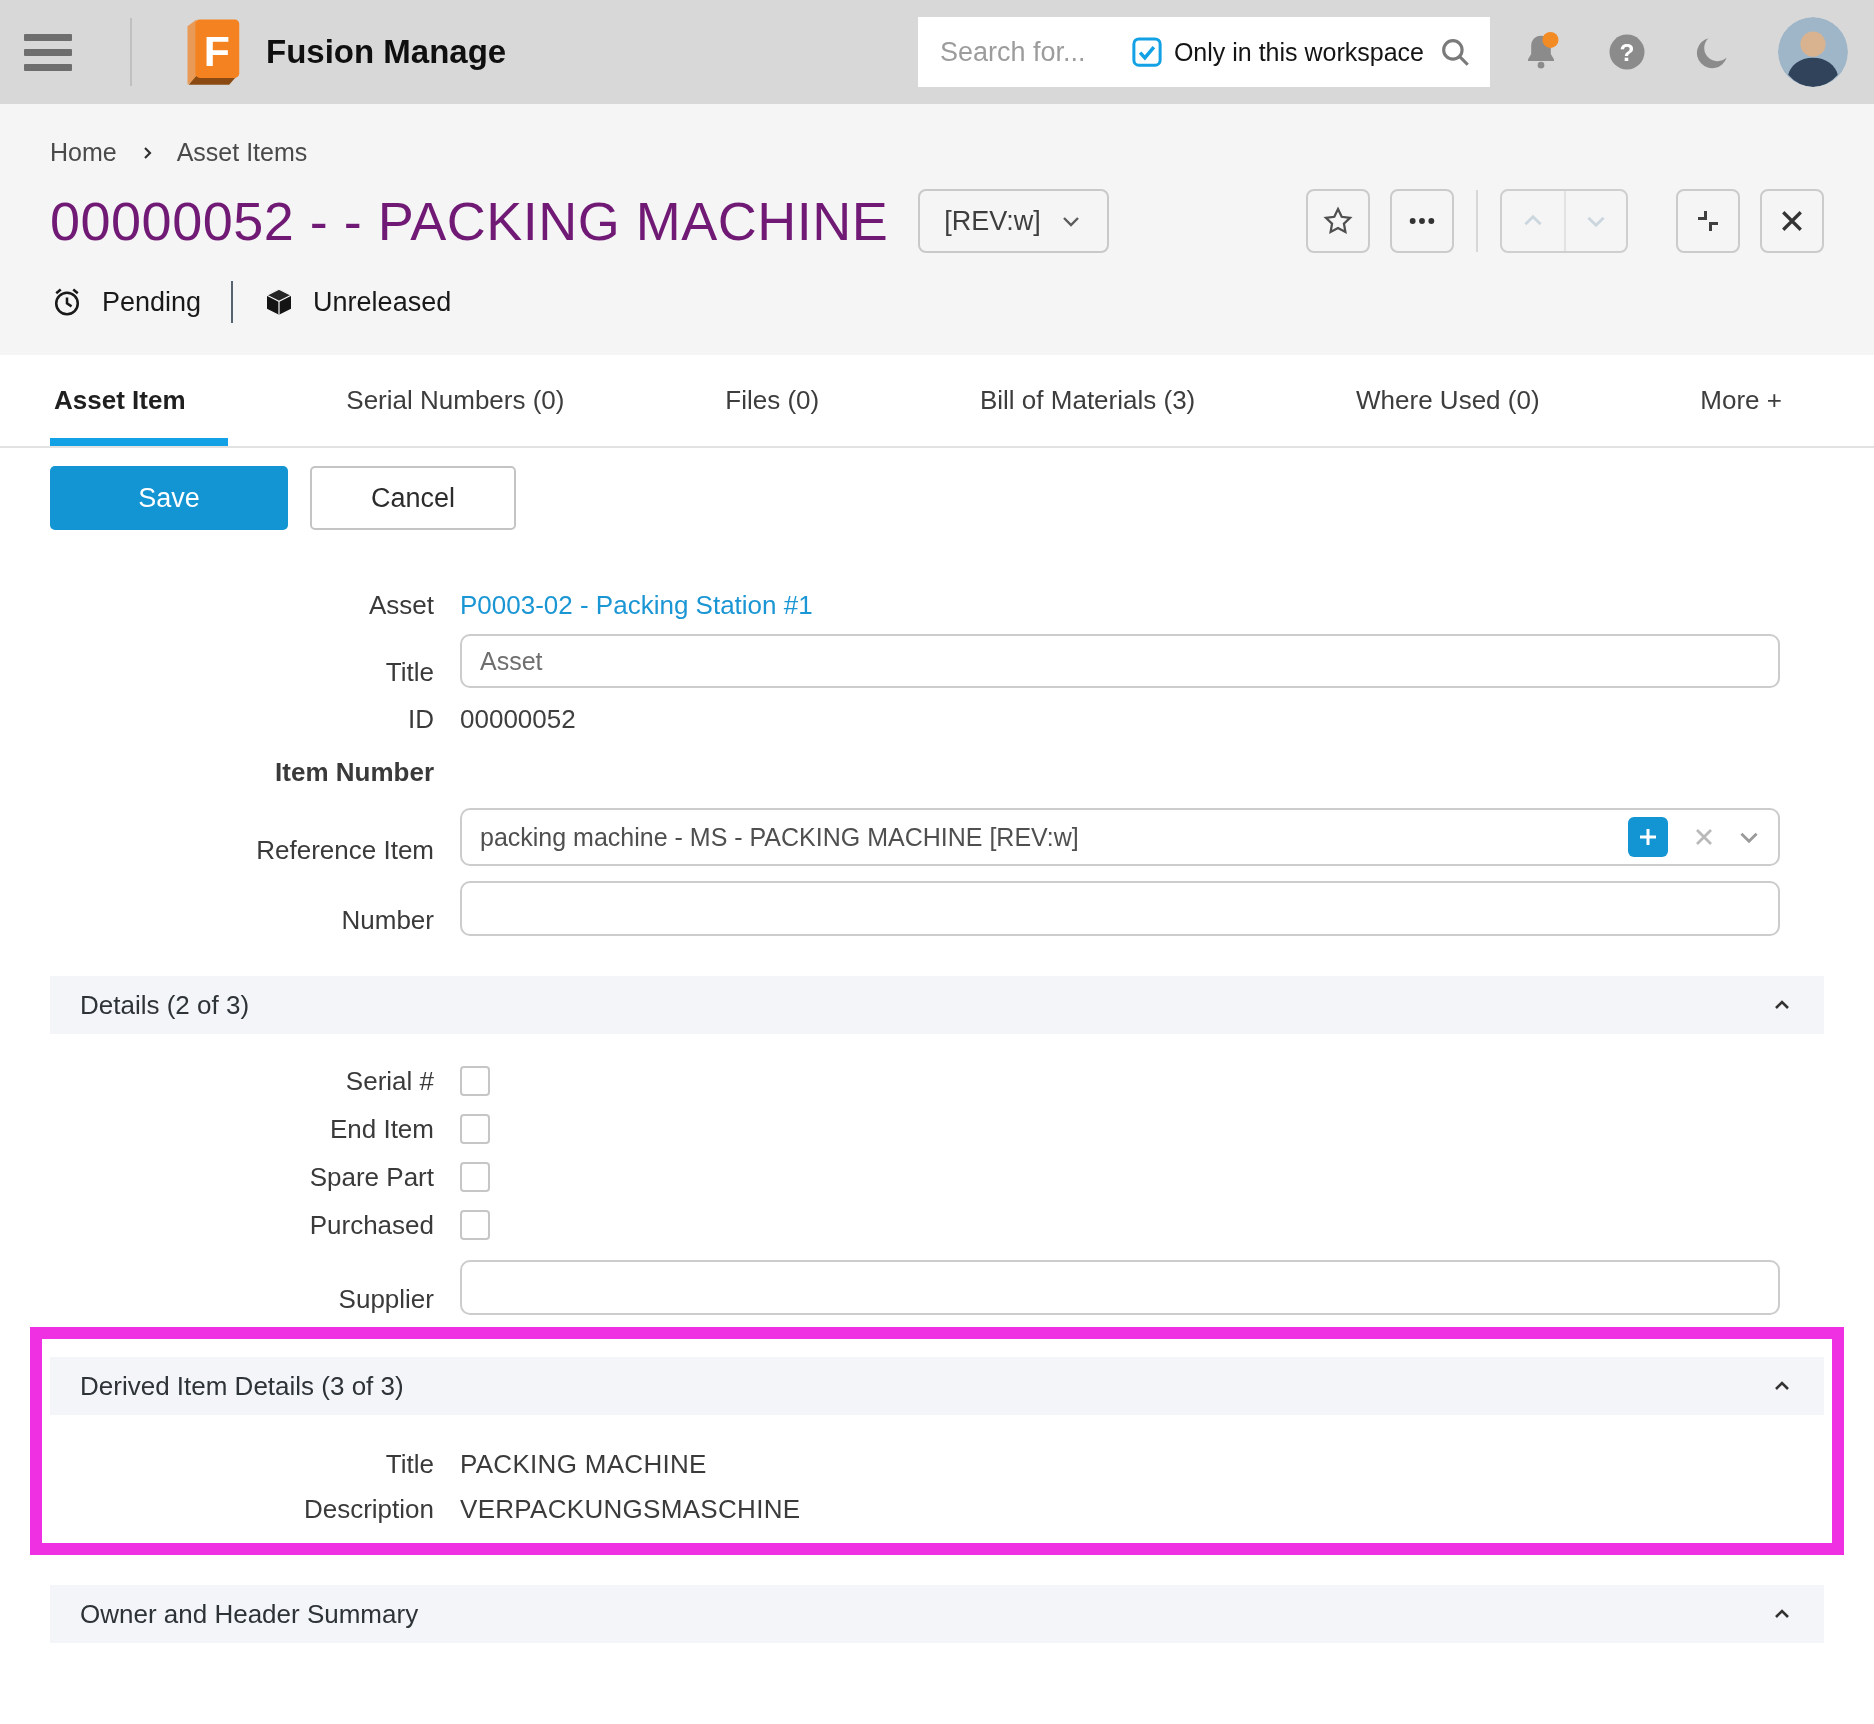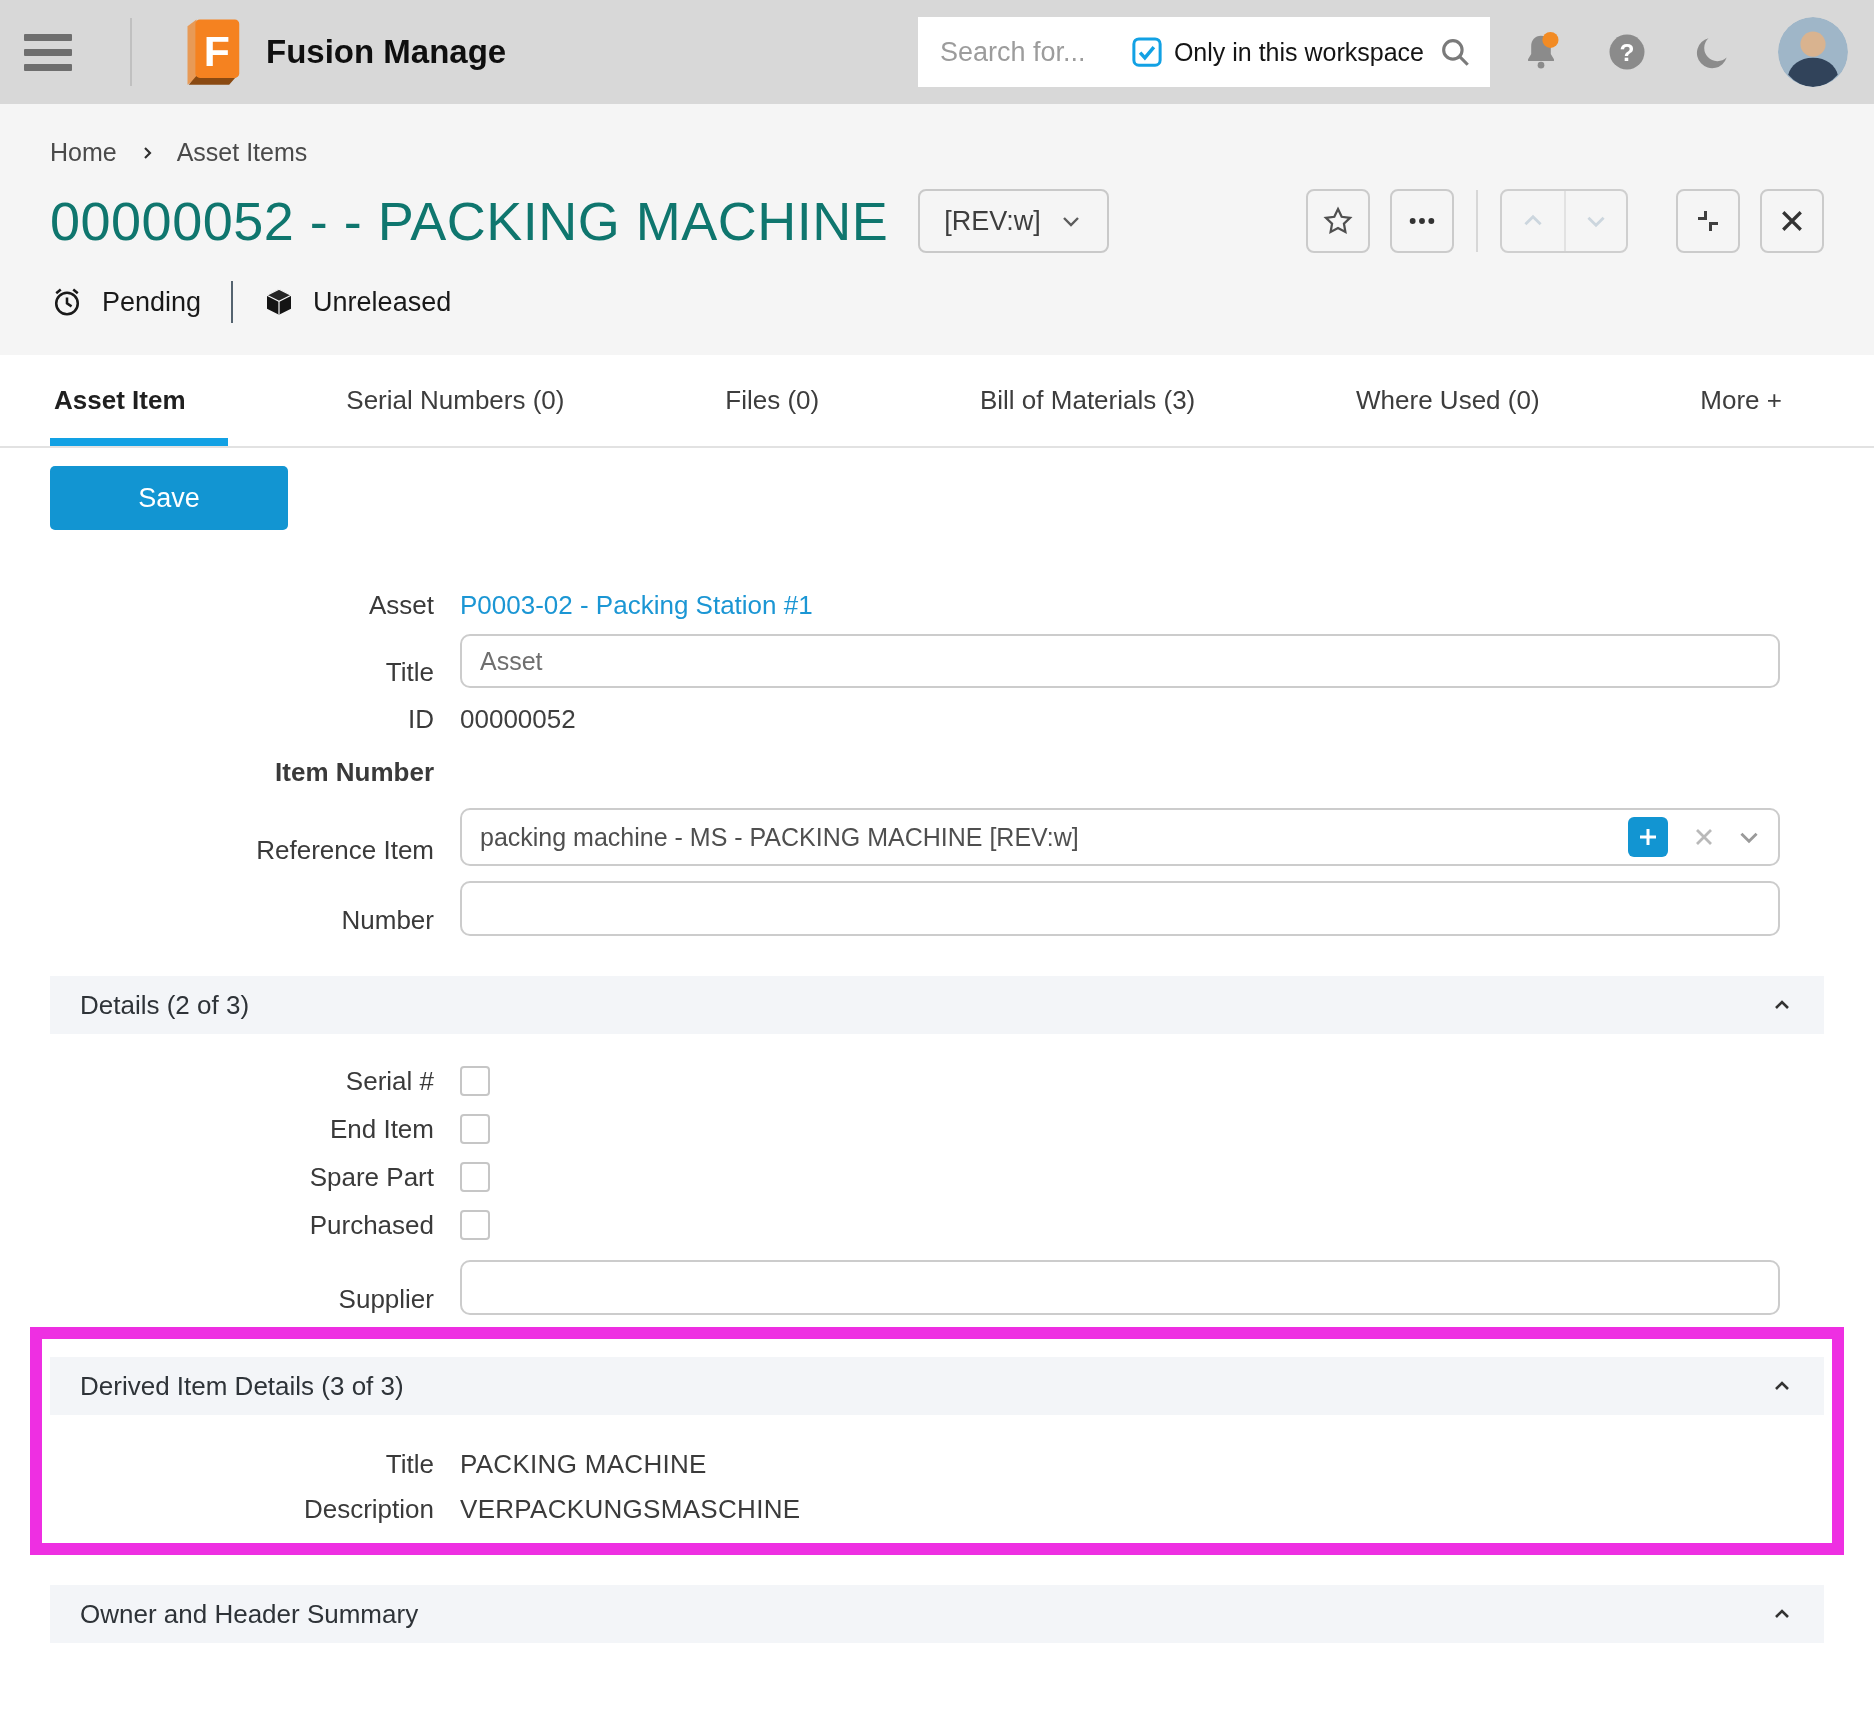--- a/index.html
+++ b/index.html
@@ -20,21 +20,21 @@
   .search input::placeholder { color:#9c9c9c; }
   .search-label { font-size:25px; color:#141414; margin:0 14px 0 12px; white-space:nowrap; }
   .tb-icons { display:flex; align-items:center; margin-left:30px; gap:44px; }
   .tb-icon { cursor:pointer; display:flex; }
   .avatar { width:70px; height:70px; border-radius:50%; overflow:hidden; cursor:pointer; }
   
   .page-head { background:#f5f5f5; height:251px; padding:34px 50px 0; }
   .breadcrumb { display:flex; align-items:center; gap:22px; font-size:25px; color:#4a4a4a; }
   .crumb { cursor:pointer; }
   .title-row { display:flex; align-items:center; margin-top:22px; }
-  .page-title { font-size:54px; font-weight:300; color:#0f766e; margin:0; white-space:nowrap; letter-spacing:.5px; }
+  .page-title { font-size:54px; font-weight:300; color:#701a75; margin:0; white-space:nowrap; letter-spacing:.5px; }
   .rev-btn { margin-left:30px; height:64px; padding:0 24px; border:2px solid #c9c9c9; border-radius:8px; background:transparent; display:flex; align-items:center; gap:18px; font-size:27px; color:#3e3e3e; cursor:pointer; }
   .head-actions { margin-left:auto; display:flex; align-items:center; }
   .icon-btn { width:64px; height:64px; border:2px solid #cbcbcb; border-radius:8px; background:transparent; display:flex; align-items:center; justify-content:center; cursor:pointer; }
   .ha-div { width:2px; height:62px; background:#d7d7d7; margin:0 22px; }
   .pair { display:flex; border:2px solid #cfcfcf; border-radius:8px; overflow:hidden; }
   .pair .half { width:62px; height:60px; display:flex; align-items:center; justify-content:center; cursor:default; }
   .pair .half + .half { border-left:2px solid #e2e2e2; }
   .gap20 { margin-left:20px; } .gap48 { margin-left:48px; }
   .status-row { display:flex; align-items:center; margin-top:28px; gap:18px; font-size:27px; color:#191919; }
   .status-div { width:2px; height:42px; background:#54636f; margin:0 12px; }
@@ -215,20 +215,21 @@
   <div class="tab active">Asset Item</div>
   <div class="tab">Serial Numbers (0)</div>
   <div class="tab">Files (0)</div>
   <div class="tab">Bill of Materials (3)</div>
   <div class="tab">Where Used (0)</div>
   <div class="tab">More +</div>
 </div>
 
 <div class="action-row">
   <button class="btn btn-save">Save</button>
+  <button class="btn btn-cancel">Cancel</button>
 </div>
 
 <div class="section">
   <div class="fields">
     <div class="frow" style="margin-top:0;">
       <div class="flabel">Asset</div>
       <div class="fvalue"><a class="link">P0003-02 - Packing Station #1</a></div>
     </div>
     <div class="frow">
       <div class="flabel">Title</div>

